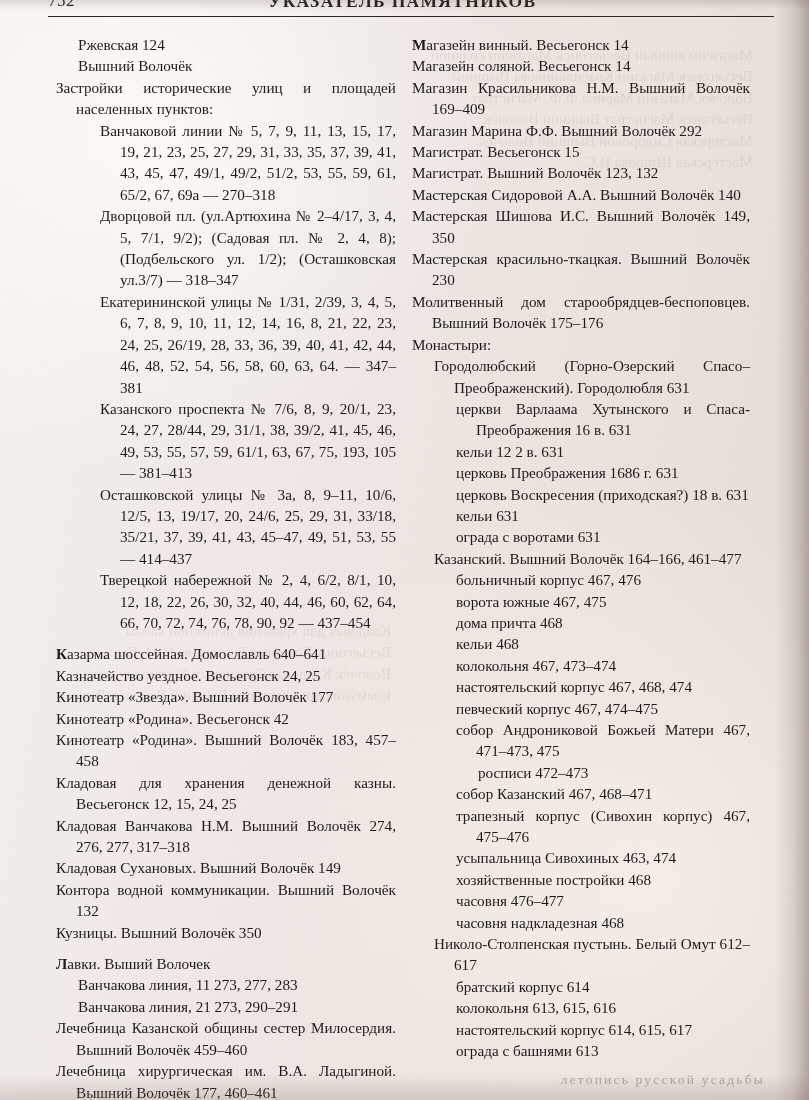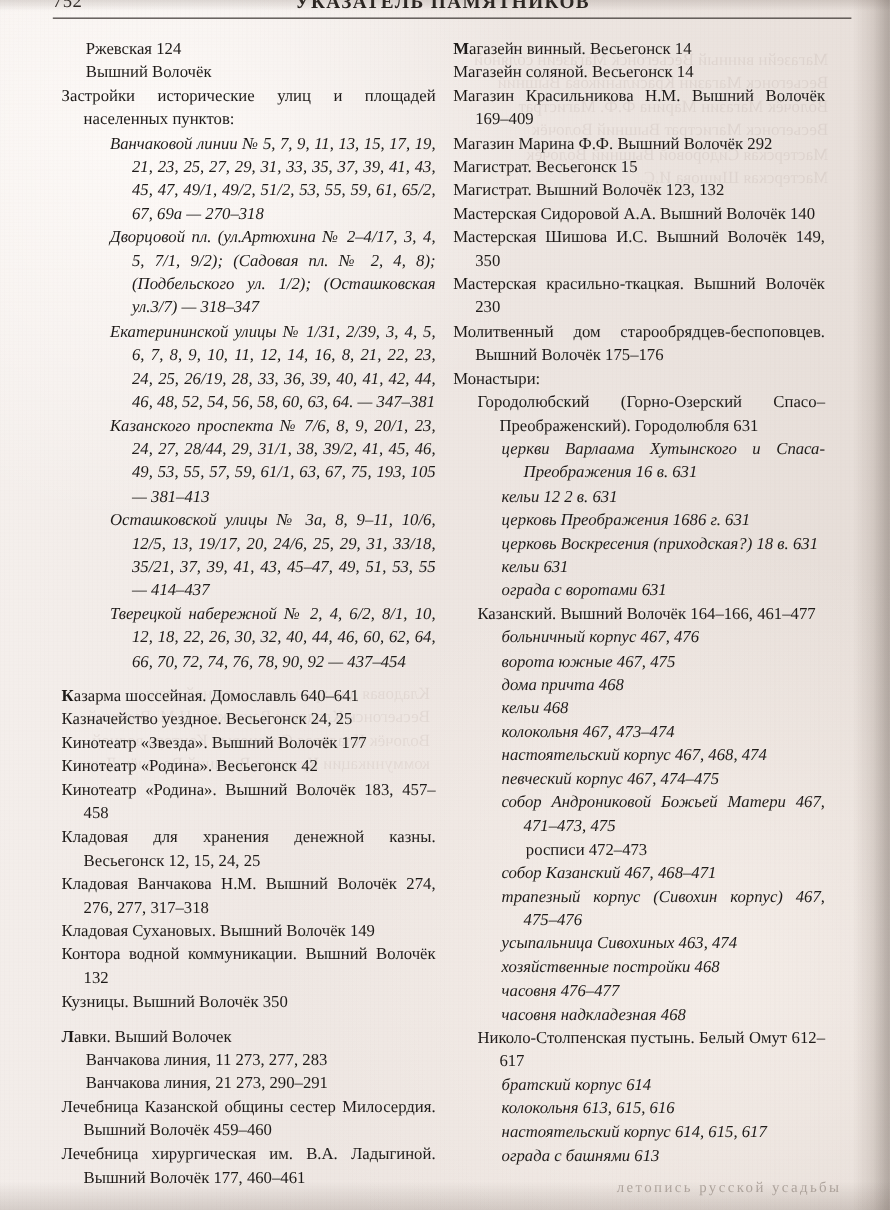--- a/index.html
+++ b/index.html
@@ -130,21 +130,21 @@
   .col-right { left: 412px; width: 338px; }
 
   .entry {
     margin: 0;
     padding: 0;
     text-indent: -20px;
     padding-left: 20px;
   }
   .entry.lvl0 { padding-left: 20px; text-indent: -20px; }
   .entry.lvl1 { padding-left: 42px; text-indent: -20px; }
-  .entry.lvl2 { padding-left: 64px; text-indent: -20px; font-style: italic; }
+  .entry.lvl2 { padding-left: 64px; text-indent: -20px; }
   .entry.lvl3 { padding-left: 86px; text-indent: -20px; }
 
   .gap { height: 10px; }
 
   b.init { font-weight: bold; }
 
   
   .watermark {
     position: absolute;
     right: 44px;

